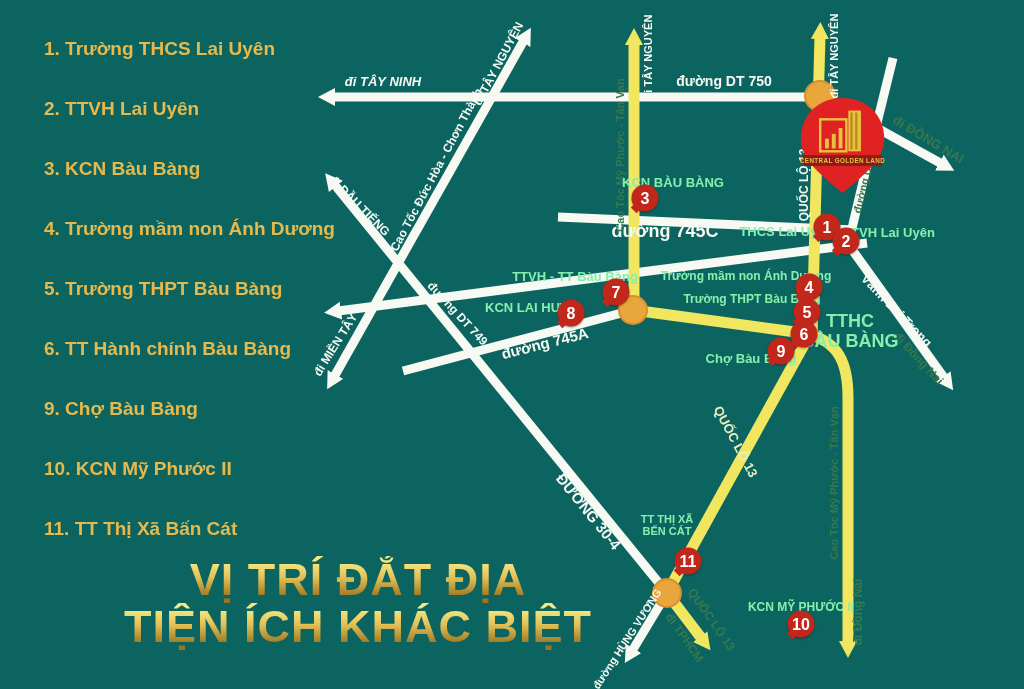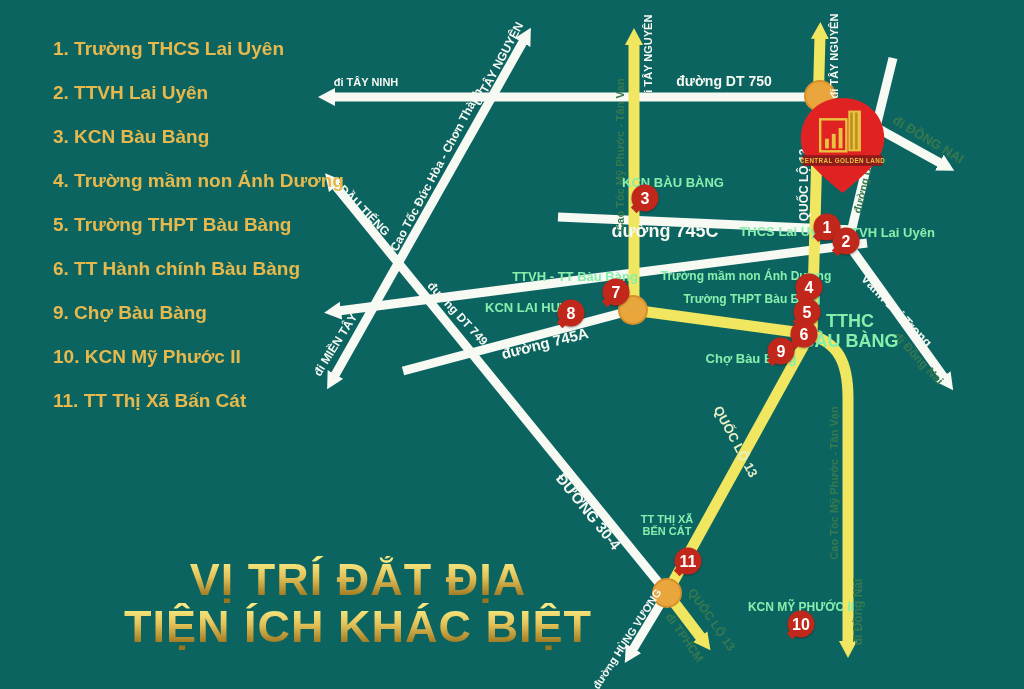--- a/index.html
+++ b/index.html
@@ -26,21 +26,21 @@
     transform:translate(-50%,-50%);
     box-shadow:0 1px 2px rgba(0,0,0,.35);
   }
   .marker::after{
     content:"";position:absolute;left:1px;bottom:0px;width:8px;height:8px;
     background:#C1281B;transform:rotate(45deg);z-index:-1;
   }
   
   .legend{
     position:absolute;left:44px;top:38px;z-index:3;
-    display:flex;flex-direction:column;gap:22px;margin-left:9px;
+    display:flex;flex-direction:column;gap:38px;
   }
   .legend-item{
     color:#E7B94C;font-weight:bold;font-size:19px;line-height:22px;
     white-space:nowrap;
   }
   
   .title{
     position:absolute;left:118px;top:556px;width:480px;z-index:3;
     text-align:center;font-weight:bold;letter-spacing:1px;
   }
@@ -90,21 +90,21 @@
       <path d="M808,334 C838,342 848,362 848,398 L848,644" marker-end="url(#ay)"></path>
     </g>
 
     <g fill="#E8A63C" stroke="#D6912C" stroke-width="2">
       <circle cx="820" cy="96" r="15"></circle>
       <circle cx="633" cy="310" r="14"></circle>
       <circle cx="667" cy="593" r="14"></circle>
     </g>
   </svg>
 
-  <div class="lbl lbl-w" style="left:366px;top:82px;font-size:11px;transform:translate(-50%,-50%);">đi TÂY NINH</div>
+  <div class="lbl lbl-w" style="left:383px;top:82px;font-size:13px;transform:translate(-50%,-50%);font-style:italic;">đi TÂY NINH</div>
   <div class="lbl lbl-w" style="left:724px;top:82px;font-size:14px;transform:translate(-50%,-50%);">đường DT 750</div>
   <div class="lbl lbl-w" style="left:499px;top:64px;font-size:12px;transform:translate(-50%,-50%) rotate(-62deg);">đi TÂY NGUYÊN</div>
   <div class="lbl lbl-w" style="left:437px;top:170px;font-size:12px;transform:translate(-50%,-50%) rotate(-62deg);">Cao Tốc Đức Hòa - Chơn Thành</div>
   <div class="lbl lbl-w" style="left:359px;top:206px;font-size:12px;transform:translate(-50%,-50%) rotate(45deg);">đi DẦU TIẾNG</div>
   <div class="lbl lbl-w" style="left:336px;top:345px;font-size:12px;transform:translate(-50%,-50%) rotate(-58deg);">đi MIỀN TÂY</div>
   <div class="lbl lbl-w" style="left:457px;top:314px;font-size:12px;transform:translate(-50%,-50%) rotate(47deg);">đường DT 749</div>
   <div class="lbl lbl-w" style="left:545px;top:344px;font-size:15px;transform:translate(-50%,-50%) rotate(-14deg);">đường 745A</div>
   <div class="lbl lbl-w" style="left:665px;top:231px;font-size:18px;transform:translate(-50%,-50%);">đường 745C</div>
   <div class="lbl lbl-w" style="left:588px;top:512px;font-size:15px;transform:translate(-50%,-50%) rotate(51deg);">ĐƯỜNG 30-4</div>
   <div class="lbl lbl-w" style="left:627px;top:639px;font-size:11px;transform:translate(-50%,-50%) rotate(-57deg);">đường HÙNG VƯƠNG</div>

